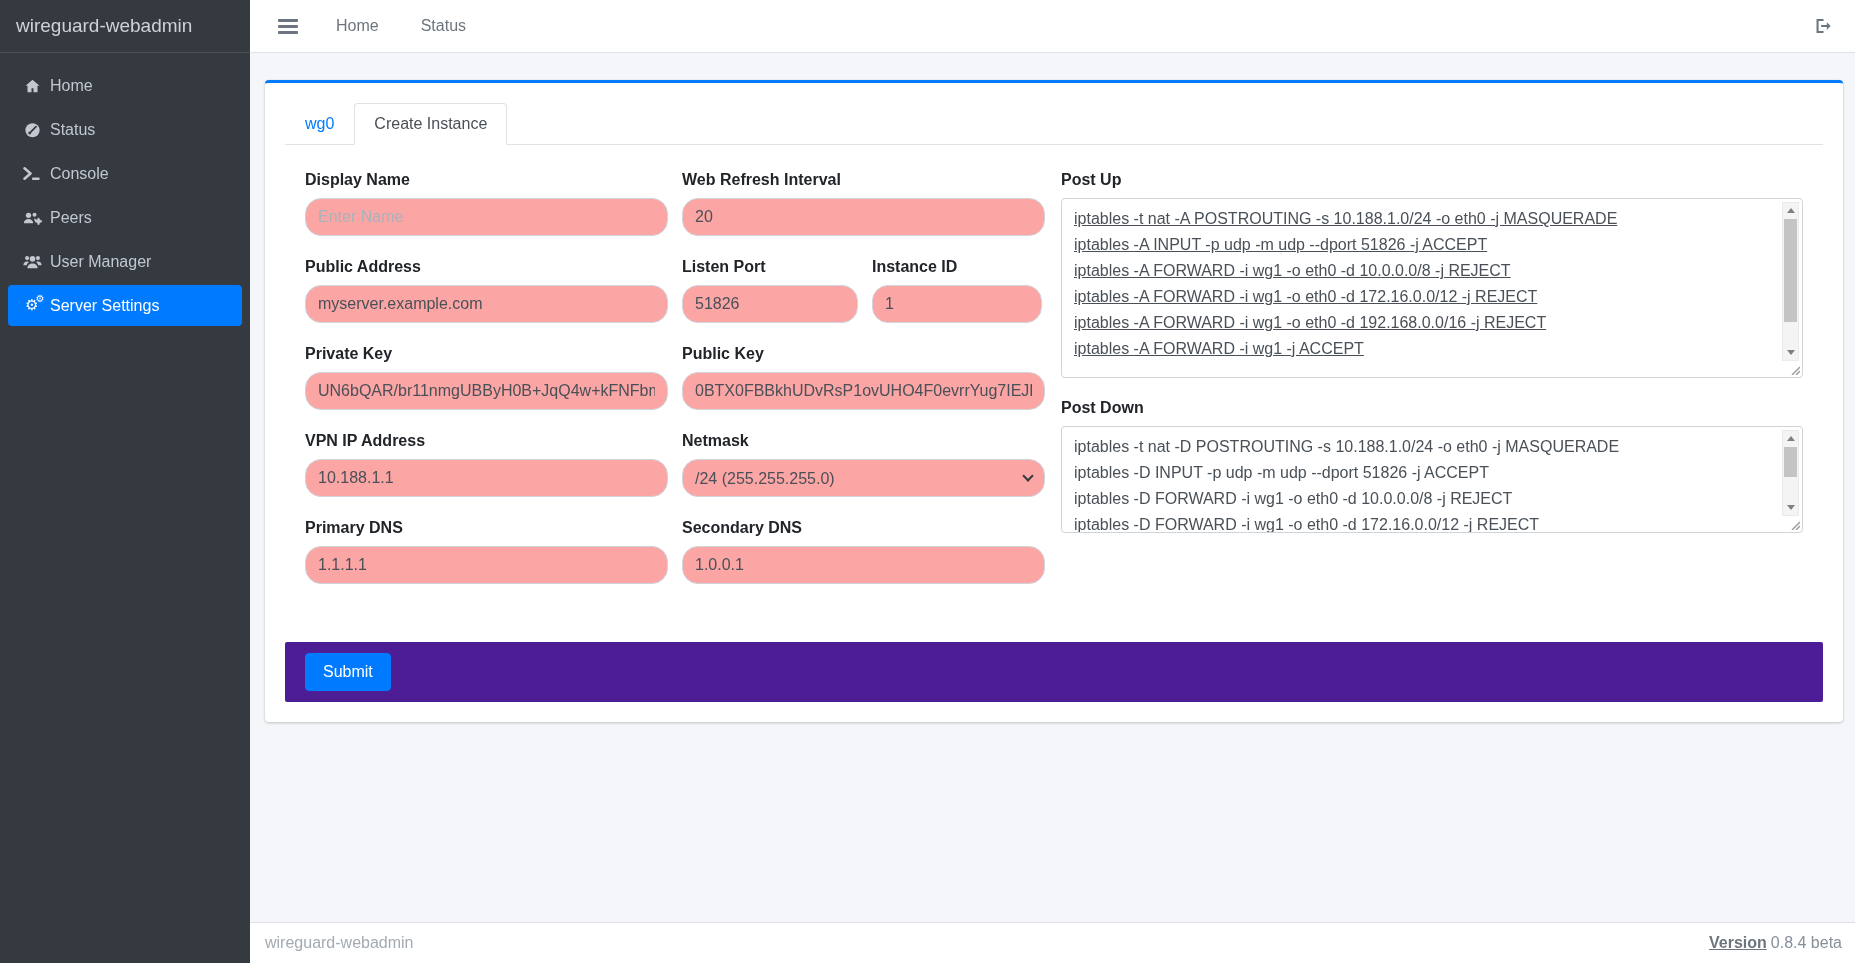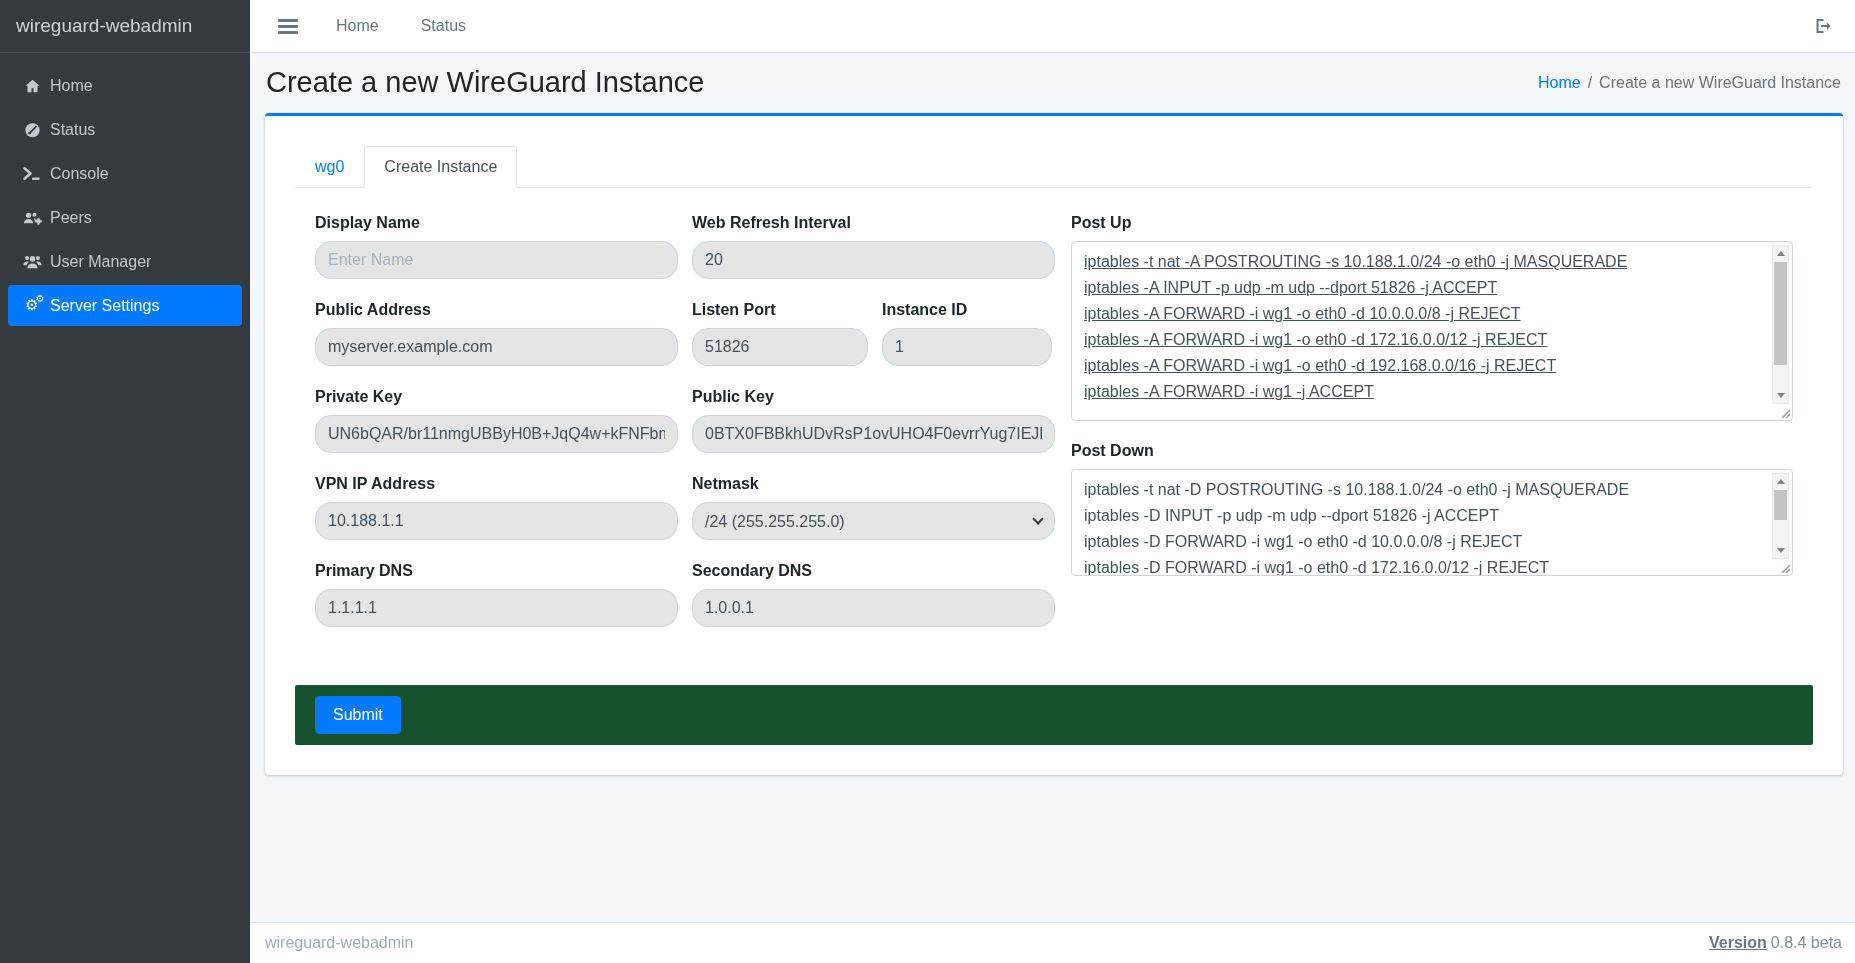--- a/index.html
+++ b/index.html
@@ -48,40 +48,40 @@
   .breadcrumb { font-size:16px; color:#6c757d; white-space:nowrap; }
   .breadcrumb .bc-home { color:#007bff; cursor:pointer; text-decoration:none; }
   .breadcrumb .sep { margin:0 7px; color:#6c757d; }
 
   
   .card {
     margin-top:14px; background:#fff; border-top:3px solid #007bff;
     border-radius:4px;
     box-shadow:0 0 1px rgba(0,0,0,.125), 0 1px 3px rgba(0,0,0,.2);
   }
-  .card-body { padding:30px; }
+  .card-body { padding:20px; }
 
   .nav-tabs { display:flex; border-bottom:1px solid #dee2e6; }
   .tab {
     padding:11px 19px; font-size:16px; cursor:pointer; margin-bottom:-1px;
     border:1px solid transparent; border-radius:4px 4px 0 0;
   }
   .tab.link { color:#007bff; }
   .tab.active { color:#495057; background:#fff; border-color:#dee2e6 #dee2e6 #fff; }
 
   .tab-content { padding:26px 20px 0 20px; }
   .form-layout { display:flex; gap:16px; }
   .col-left { width:740px; flex:none; }
   .col-right { flex:1; min-width:0; }
 
   .form-row { display:flex; gap:14px; margin-bottom:22px; }
   .field label { display:block; font-weight:bold; font-size:16px; color:#212529; margin-bottom:9px; }
   .field input, .field select {
     width:100%; height:38px; border:1px solid #ced4da; border-radius:16px;
-    padding:0 12px; font-size:16px; color:#495057; background:#e5e5e5;
+    padding:0 12px; font-size:16px; color:#495057; background:#fca5a5;
     font-family:"Liberation Sans", sans-serif; outline:none;
   }
   .field input::placeholder { color:#aab2ba; }
   .w-half { width:363px; flex:none; }
   .w-lp { width:176px; flex:none; }
   .w-iid { width:170px; flex:none; }
 
   .select-wrap { position:relative; }
   .select-wrap select { appearance:none; -webkit-appearance:none; padding-right:30px; }
   .select-chev {
@@ -104,21 +104,21 @@
     background:#f4f4f4; border:1px solid #eaeaea;
   }
   .sb-btn { position:absolute; left:0; width:15px; height:15px; display:flex; align-items:center; justify-content:center; background:#f4f4f4; }
   .sb-btn.up { top:0; } .sb-btn.down { bottom:0; }
   .tri-up { width:0; height:0; border-left:4px solid transparent; border-right:4px solid transparent; border-bottom:5px solid #7f7f7f; }
   .tri-dn { width:0; height:0; border-left:4px solid transparent; border-right:4px solid transparent; border-top:5px solid #7f7f7f; }
   .sb-thumb { position:absolute; left:1px; right:1px; top:16px; bottom:38px; background:#c4c4c4; }
   .resize-grip { position:absolute; right:3px; bottom:3px; }
 
   
-  .submit-strip { margin-top:36px; background:#14532d; padding:11px 20px; border-radius:2px; }
+  .submit-strip { margin-top:36px; background:#4c1d95; padding:11px 20px; border-radius:2px; }
   .btn-submit {
     height:38px; padding:0 17px; background:#007bff; border:1px solid #007bff;
     color:#fff; font-size:16px; border-radius:4px; cursor:pointer;
     font-family:"Liberation Sans", sans-serif;
   }
 
   
   .footer {
     height:41px; flex:none; background:#fff; border-top:1px solid #dee2e6;
     display:flex; align-items:center; justify-content:space-between;
@@ -221,26 +221,20 @@
         <svg width="19" height="16" viewBox="0 0 24 20">
           <path d="M12 2.5 H4.5 V17.5 H12" stroke="#6c757d" stroke-width="2.6" fill="none"></path>
           <line x1="9" y1="10" x2="18" y2="10" stroke="#6c757d" stroke-width="2.6"></line>
           <path d="M16.2 5.2 21 10 l-4.8 4.8z" fill="#6c757d"></path>
         </svg>
       </span>
     </div>
 
     <div class="content">
 
-      <div class="content-header">
-        <h1 class="page-title">Create a new WireGuard Instance</h1>
-        <div class="breadcrumb">
-          <a class="bc-home">Home</a><span class="sep">/</span><span>Create a new WireGuard Instance</span>
-        </div>
-      </div>
 
       <div class="card">
         <div class="card-body">
 
           <div class="nav-tabs">
             <div class="tab link">wg0</div>
             <div class="tab active">Create Instance</div>
           </div>
 
           <div class="tab-content">

